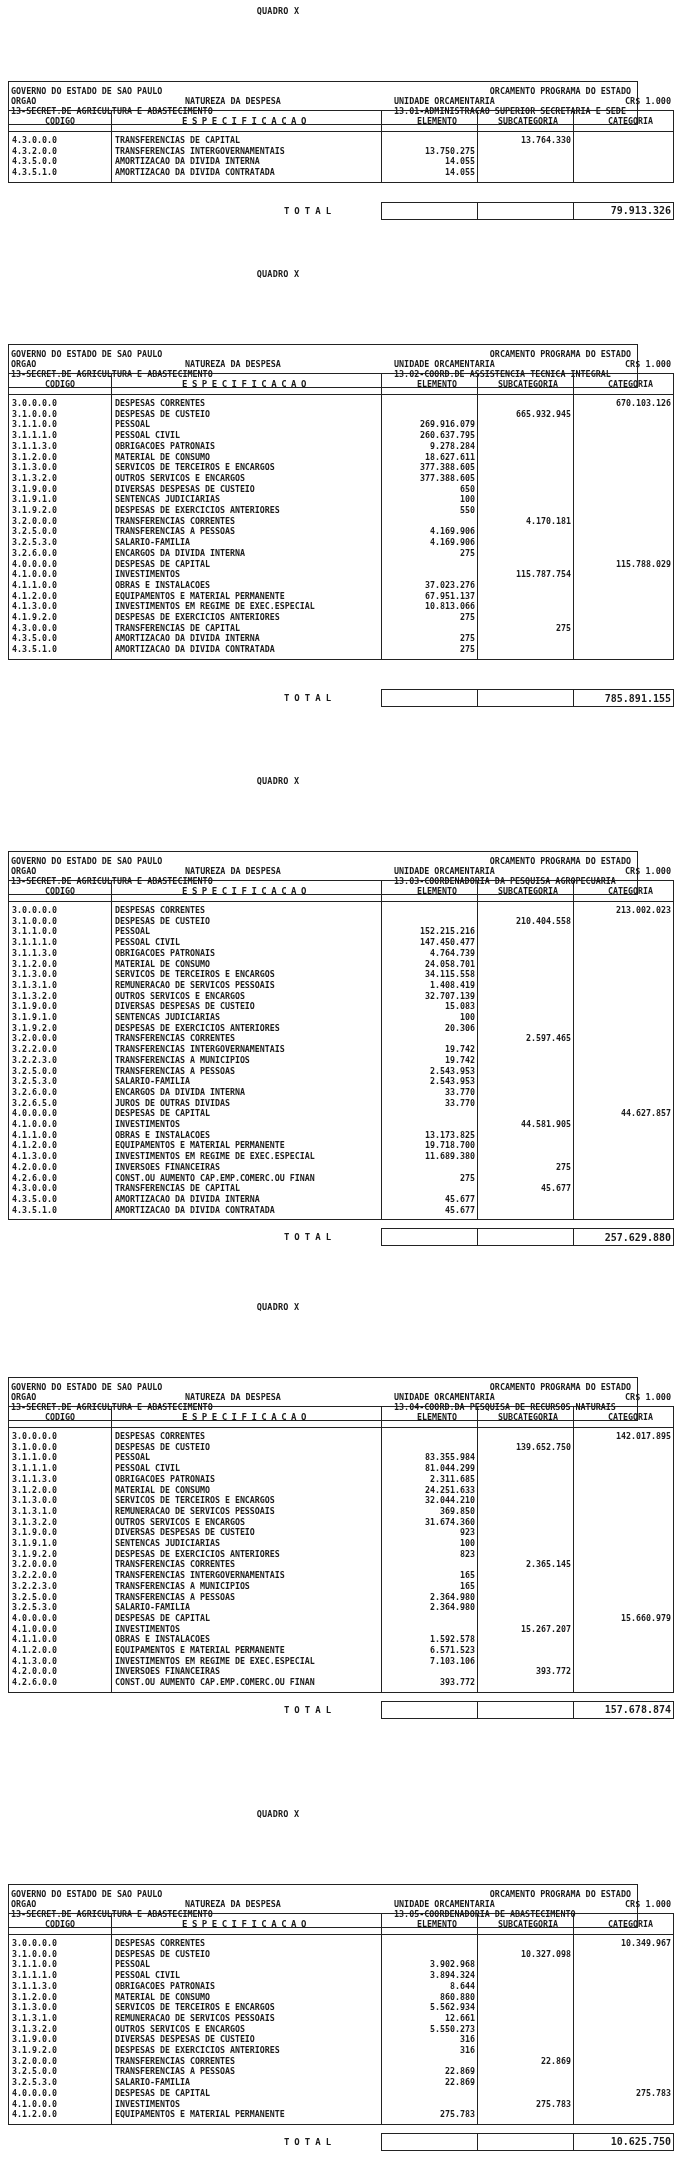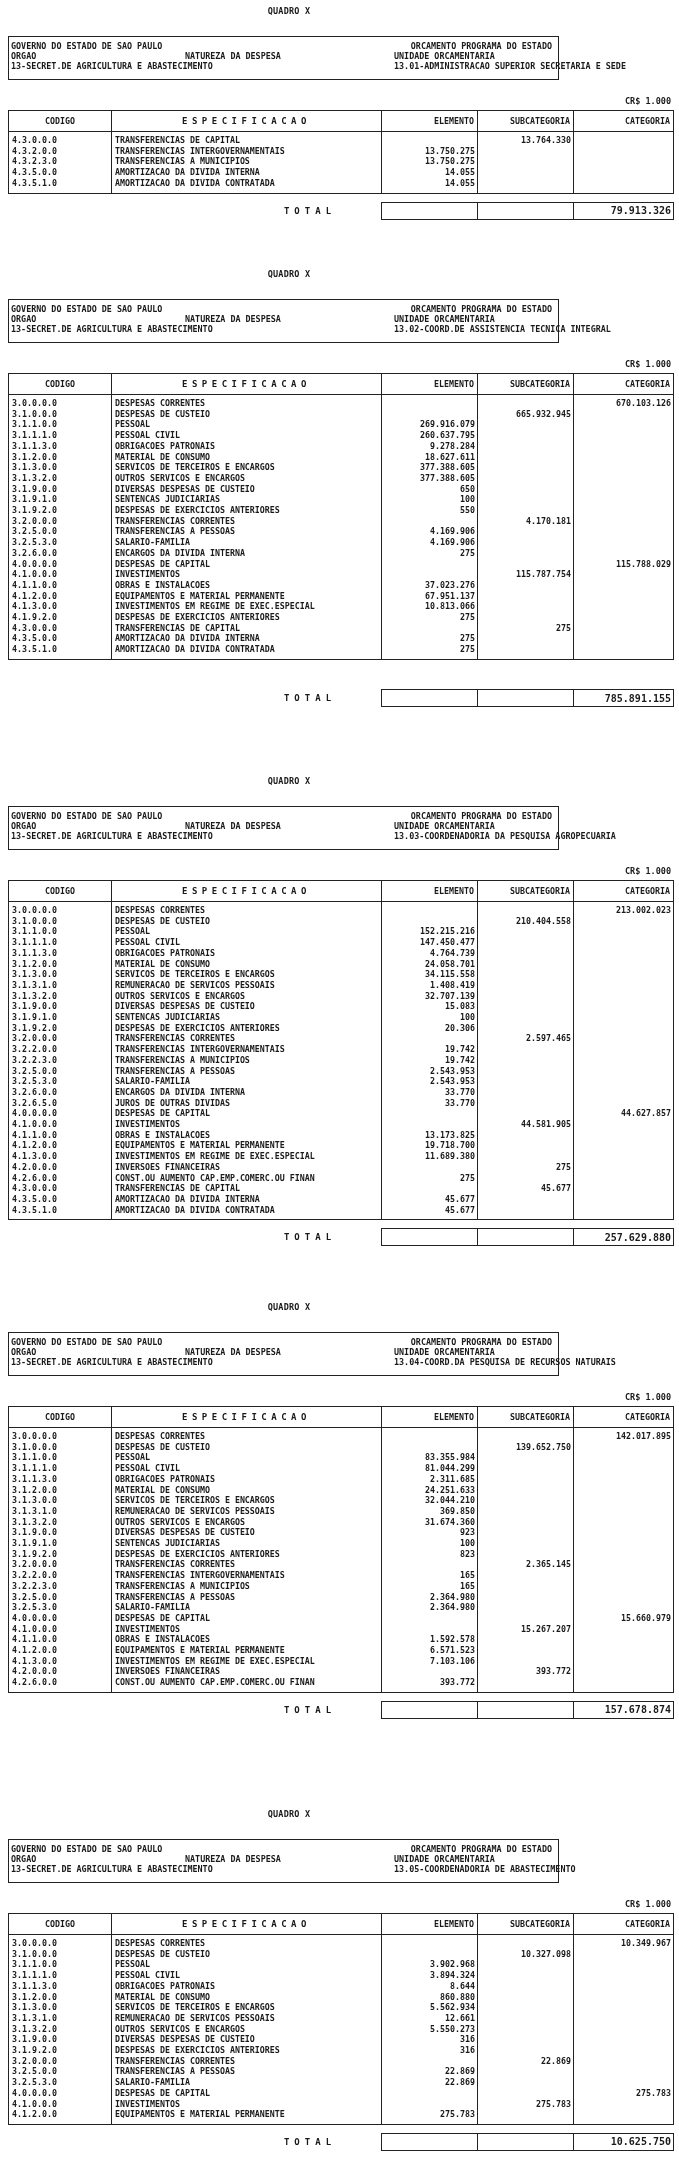--- a/index.html
+++ b/index.html
@@ -3,27 +3,27 @@
 <meta charset="utf-8">
 <style>
   html, body { margin: 0; padding: 0; background: #ffffff; }
   body {
     width: 679px; height: 2161px; position: relative; overflow: hidden;
     font-family: "DejaVu Sans Mono", "Liberation Mono", monospace;
     color: #1a1a1a;
   }
   .block { position: absolute; left: 0; width: 679px; }
   .quadro-title {
-    position: absolute; left: 11px; width: 556px; text-align: center;
+    position: absolute; left: 0; width: 556px; text-align: center;
     font-size: 8.5px; font-weight: bold; letter-spacing: 0.2px;
   }
   .head-box {
-    position: absolute; left: 8px; width: 551px; height: 44px;
+    position: absolute; left: 8px; width: 630px; height: 44px;
     border: 1.5px solid #222; box-sizing: border-box;
-    font-size: 8.4px; font-weight: bold; line-height: 11px;
+    font-size: 8.4px; font-weight: bold; line-height: 11px; margin-top: 45px;
   }
   .head-box .l { position: absolute; left: 2px; white-space: nowrap; }
   .head-box .r { position: absolute; left: 385px; white-space: nowrap; }
   .head-box .rr { position: absolute; right: 6px; white-space: nowrap; }
   .head-box .m { position: absolute; left: 176px; white-space: nowrap; }
   .currency {
     position: absolute; right: 8px; font-size: 8.5px; font-weight: bold;
   }
   table.budget {
     position: absolute; left: 8px; width: 665px;
@@ -31,21 +31,21 @@
     font-size: 8.3px; font-weight: bold;
     border: 1.5px solid #222;
   }
   table.budget col.c1 { width: 103px; }
   table.budget col.c2 { width: 270px; }
   table.budget col.c3 { width: 96px; }
   table.budget col.c4 { width: 96px; }
   table.budget col.c5 { width: 100px; }
   table.budget th {
     height: 20px; border: 1.5px solid #222; font-weight: bold;
-    font-size: 8.3px; padding: 0 3px; white-space: nowrap;
+    font-size: 8.3px; padding: 0 20px; white-space: nowrap;
   }
   table.budget th.codigo { text-align: center; }
   table.budget th.espec { text-align: center; letter-spacing: 4.5px; font-size: 9px; margin-top: 23px; }
   table.budget th.num { text-align: right; }
   table.budget td {
     border-left: 1.5px solid #222; border-right: 1.5px solid #222;
     height: 10.7px; line-height: 10.7px; padding: 0 3px; white-space: nowrap;
     overflow: hidden;
   }
   table.budget td.num { text-align: right; padding-right: 2px; }
@@ -108,27 +108,20 @@
             <td class="num"></td>
           </tr>
           <tr>
             <td>4.3.2.0.0</td>
             <td>TRANSFERENCIAS INTERGOVERNAMENTAIS</td>
             <td class="num">13.750.275</td>
             <td class="num"></td>
             <td class="num"></td>
           </tr>
           <tr>
-            <td>4.3.2.3.0</td>
-            <td>TRANSFERENCIAS A MUNICIPIOS</td>
-            <td class="num">13.750.275</td>
-            <td class="num"></td>
-            <td class="num"></td>
-          </tr>
-          <tr>
             <td>4.3.5.0.0</td>
             <td>AMORTIZACAO DA DIVIDA INTERNA</td>
             <td class="num">14.055</td>
             <td class="num"></td>
             <td class="num"></td>
           </tr>
           <tr>
             <td>4.3.5.1.0</td>
             <td>AMORTIZACAO DA DIVIDA CONTRATADA</td>
             <td class="num">14.055</td>

